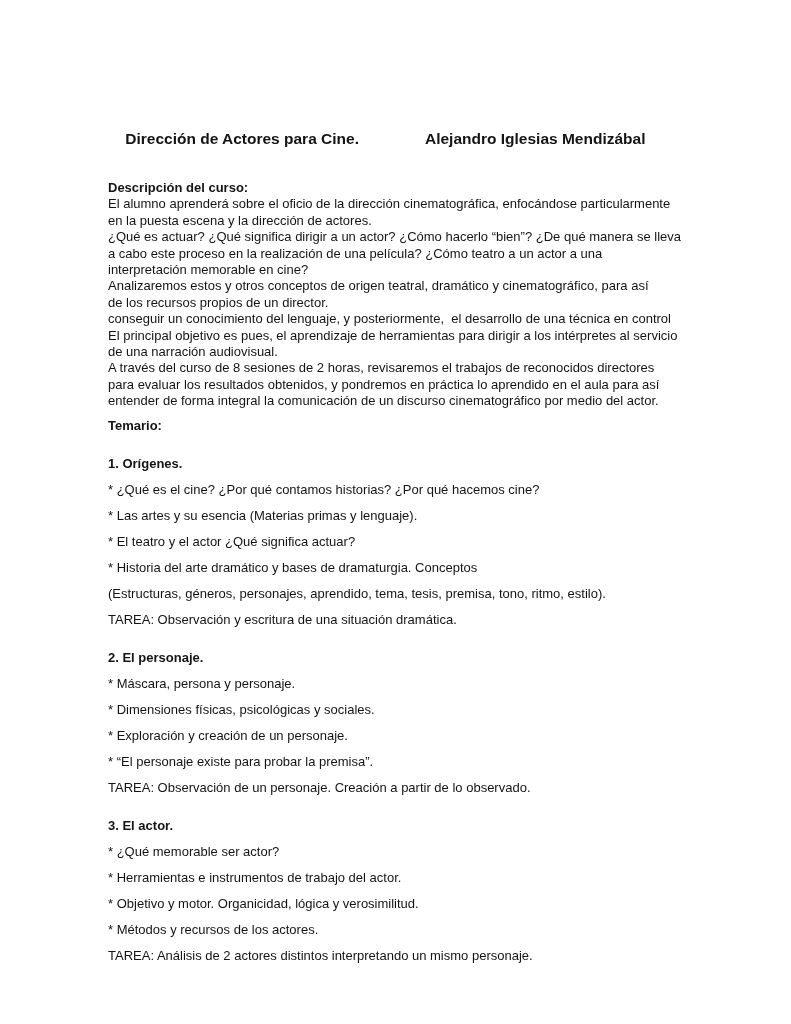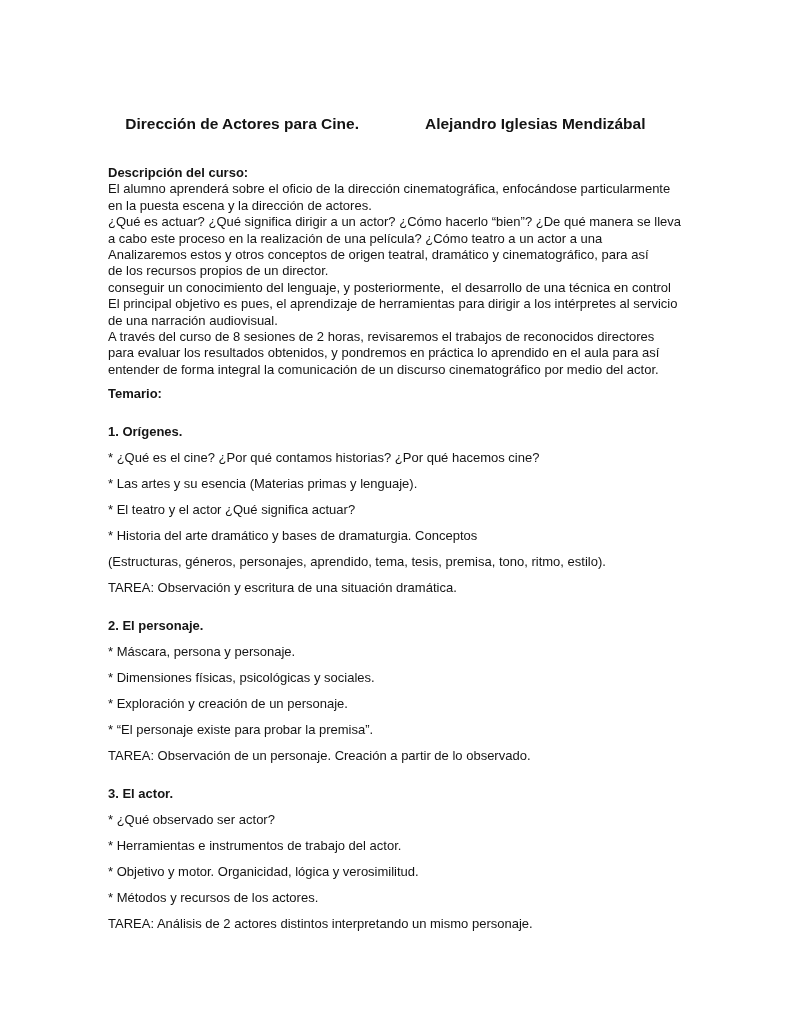--- a/index.html
+++ b/index.html
@@ -8,21 +8,21 @@
     width: 791px;
     height: 1024px;
     background: #ffffff;
     overflow: hidden;
     font-family: "Liberation Sans", sans-serif;
     color: #141414;
   }
   .page {
     position: absolute;
     left: 108px;
-    top: 95px;
+    top: 110px;
     width: 640px;
   }
   .bold { font-weight: bold; }
   .title-row {
     font-size: 15.5px;
     line-height: 19px;
     white-space: pre;
   }
   .author { margin-left: 66px; }
   .desc-block {
@@ -60,20 +60,21 @@
     <span class="bold">Dirección de Actores para Cine.</span><span class="bold author">Alejandro Iglesias Mendizábal</span>
   </div>
 
   <div class="desc-block">
     <div class="bold desc-heading">Descripción del curso:</div>
     <div id="desc-lines">
         <div class="body-line">El alumno aprenderá sobre el oficio de la dirección cinematográfica, enfocándose particularmente</div>
         <div class="body-line">en la puesta escena y la dirección de actores.</div>
         <div class="body-line">¿Qué es actuar? ¿Qué significa dirigir a un actor? ¿Cómo hacerlo “bien”? ¿De qué manera se lleva</div>
         <div class="body-line">a cabo este proceso en la realización de una película? ¿Cómo teatro a un actor a una</div>
+        <div class="body-line">interpretación memorable en cine?</div>
         <div class="body-line">Analizaremos estos y otros conceptos de origen teatral, dramático y cinematográfico, para así</div>
         <div class="body-line">de los recursos propios de un director.</div>
         <div class="body-line">conseguir un conocimiento del lenguaje, y posteriormente,  el desarrollo de una técnica en control</div>
         <div class="body-line">El principal objetivo es pues, el aprendizaje de herramientas para dirigir a los intérpretes al servicio</div>
         <div class="body-line">de una narración audiovisual.</div>
         <div class="body-line">A través del curso de 8 sesiones de 2 horas, revisaremos el trabajos de reconocidos directores</div>
         <div class="body-line">para evaluar los resultados obtenidos, y pondremos en práctica lo aprendido en el aula para así</div>
         <div class="body-line">entender de forma integral la comunicación de un discurso cinematográfico por medio del actor.</div>
       </div>
   </div>
@@ -93,20 +94,20 @@
       <div class="section">
         <div class="bold section-heading">2. El personaje.</div>
         <div class="section-item">* Máscara, persona y personaje.</div>
         <div class="section-item">* Dimensiones físicas, psicológicas y sociales.</div>
         <div class="section-item">* Exploración y creación de un personaje.</div>
         <div class="section-item">* “El personaje existe para probar la premisa”.</div>
         <div class="section-item">TAREA: Observación de un personaje. Creación a partir de lo observado.</div>
       </div>
       <div class="section">
         <div class="bold section-heading">3. El actor.</div>
-        <div class="section-item">* ¿Qué observado ser actor?</div>
+        <div class="section-item">* ¿Qué memorable ser actor?</div>
         <div class="section-item">* Herramientas e instrumentos de trabajo del actor.</div>
         <div class="section-item">* Objetivo y motor. Organicidad, lógica y verosimilitud.</div>
         <div class="section-item">* Métodos y recursos de los actores.</div>
         <div class="section-item">TAREA: Análisis de 2 actores distintos interpretando un mismo personaje.</div>
       </div>
     </div>
 </div>
 
 </body></html>

